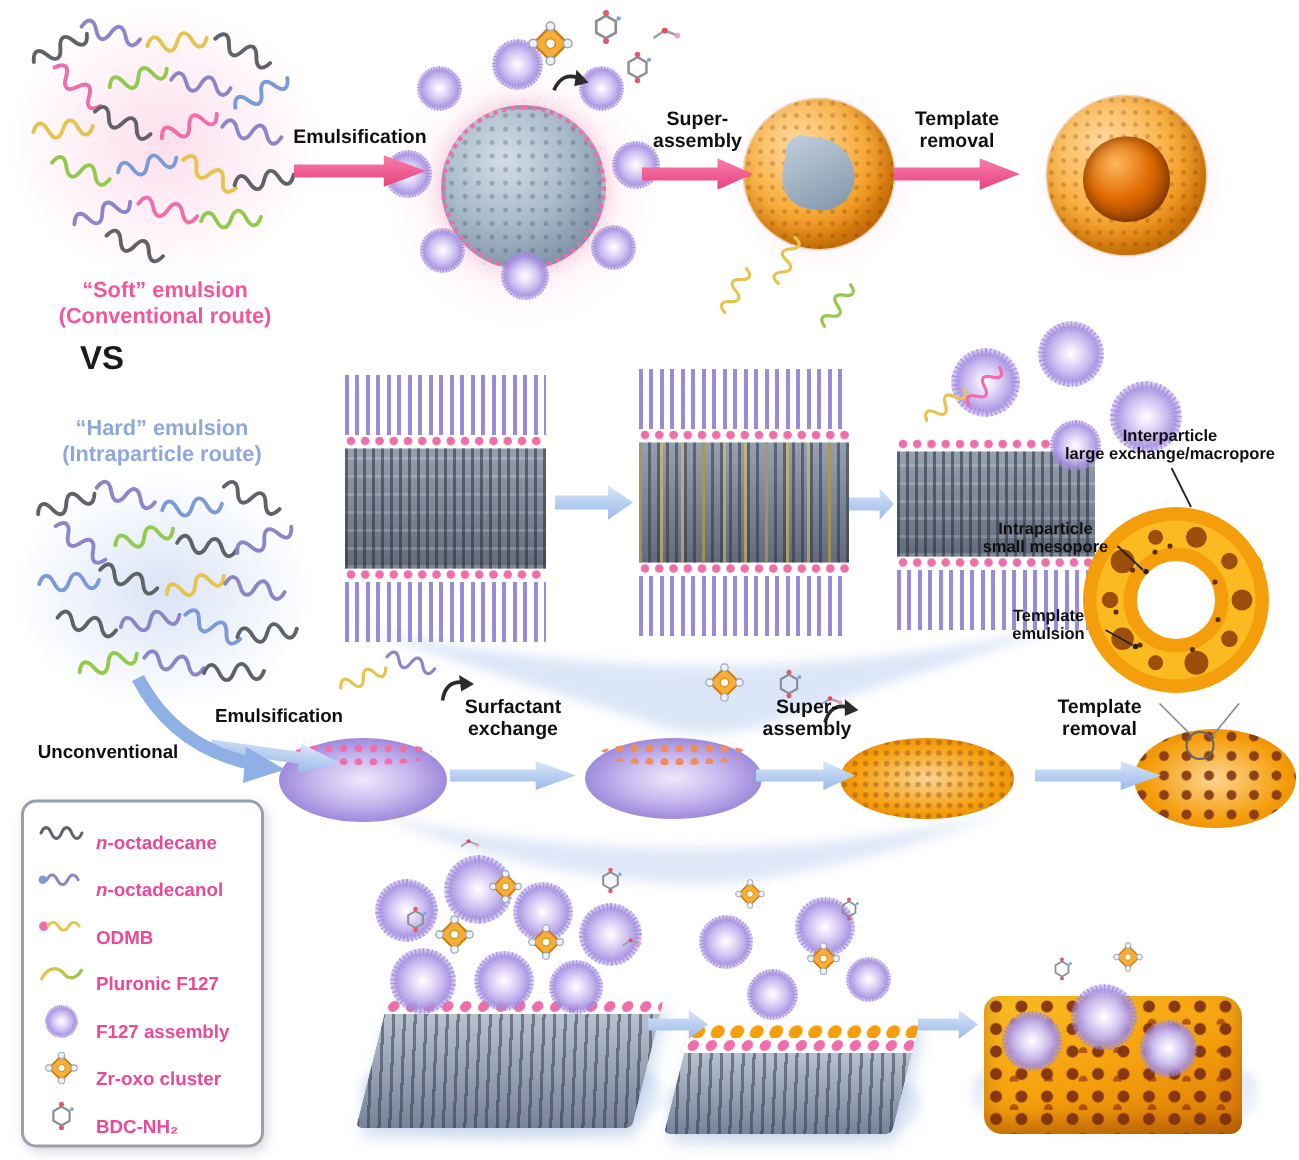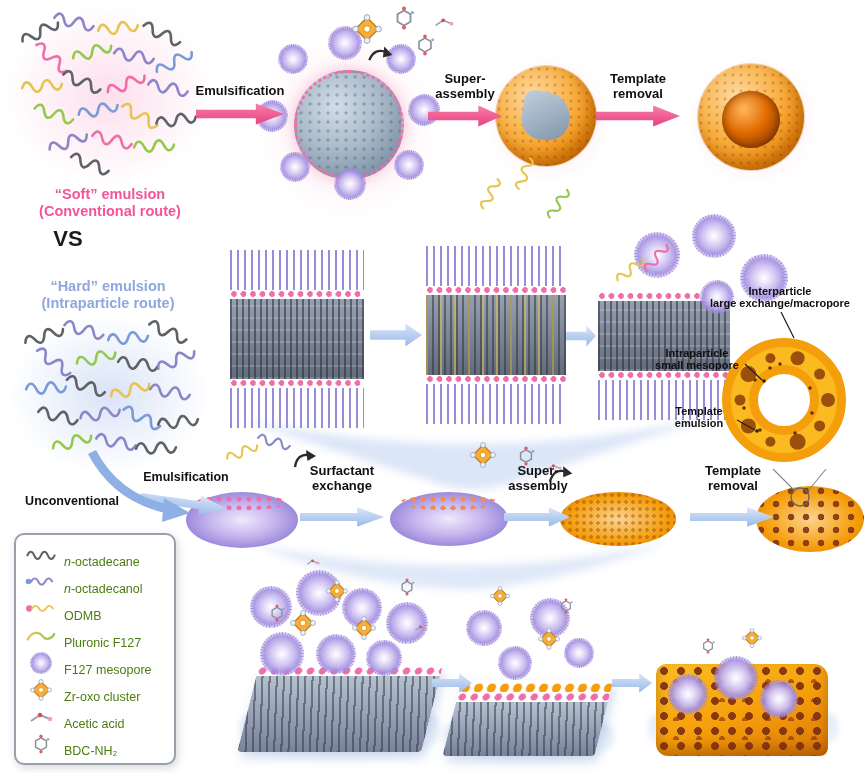--- a/index.html
+++ b/index.html
@@ -95,21 +95,21 @@
       radial-gradient(circle at 20px 18px,rgba(154,60,20,.75) 2.6px,transparent 3.2px),
       linear-gradient(160deg,#fbbf24,#f59e0b 55%,#d97706);
     background-size:17px 15px,23px 19px,100% 100%;
     box-shadow:inset 0 -8px 14px rgba(120,50,0,.4);}
   
   #legend{position:absolute;left:14px;top:533px;width:162px;height:232px;background:#fff;
     border:2px solid #9aa0aa;border-radius:10px;z-index:9;padding:7px 8px;box-sizing:border-box;
     display:flex;flex-direction:column;justify-content:space-between;box-shadow:2px 3px 8px rgba(120,130,150,.3);}
   .lrow{display:flex;align-items:center;gap:6px;height:25px;}
   .lic{width:34px;flex:0 0 34px;display:flex;justify-content:center;align-items:center;line-height:0;}
-  .llab{font-weight:normal;font-size:12.5px;color:#4d7c0f;white-space:nowrap;margin-top:14px;}
+  .llab{font-weight:bold;font-size:12.5px;color:#ec4899;white-space:nowrap;margin-top:14px;}
   .llab i{font-style:italic;}
 </style>
 </head>
 <body>
 
 <div id="stage">
 
   <div class="glow" id="soft-glow"></div>
   <div class="glow" id="hard-glow"></div>
   <div class="glow" id="g0"></div>
@@ -436,44 +436,34 @@
             </defs>
             <path d="M4,14 C10,2 20,2 26,10 C30,15 38,14 42,6" fill="none" stroke="url(#pg)" stroke-width="3.2" stroke-linecap="round"></path>
           </svg>
         </span>
       <span class="llab"><i></i><span>Pluronic F127</span></span>
     </div>
     <div class="lrow">
       <span class="lic">
           <span class="micelle" style="position:relative;display:inline-block;width:22px;height:22px"></span>
         </span>
-      <span class="llab"><i></i><span>F127 mesopore</span></span>
+      <span class="llab"><i></i><span>F127 assembly</span></span>
     </div>
     <div class="lrow">
       <span class="lic">
           <svg width="22" height="22" viewBox="0 0 24 24">
             <rect x="5.5" y="5.5" width="13" height="13" rx="2" transform="rotate(45 12 12)" fill="#f6ad3c" stroke="#c87e10" stroke-width="1.2"></rect>
             <circle cx="12" cy="2.8" r="2.3" fill="#eef2f8" stroke="#9aa7bb" stroke-width=".8"></circle>
             <circle cx="21.2" cy="12" r="2.3" fill="#eef2f8" stroke="#9aa7bb" stroke-width=".8"></circle>
             <circle cx="12" cy="21.2" r="2.3" fill="#eef2f8" stroke="#9aa7bb" stroke-width=".8"></circle>
             <circle cx="2.8" cy="12" r="2.3" fill="#eef2f8" stroke="#9aa7bb" stroke-width=".8"></circle>
             <circle cx="12" cy="12" r="2.6" fill="#fff" stroke="#d8960f" stroke-width=".8"></circle>
           </svg>
         </span>
       <span class="llab"><i></i><span>Zr-oxo cluster</span></span>
-    </div>
-    <div class="lrow">
-      <span class="lic">
-          <svg width="24" height="14" viewBox="0 0 24 14">
-            <path d="M2,11 L11,5 L21,9" fill="none" stroke="#9aa0aa" stroke-width="2"></path>
-            <circle cx="11" cy="5" r="2.3" fill="#e04a5a"></circle>
-            <circle cx="21" cy="9" r="2.3" fill="#f2a0b2"></circle>
-          </svg>
-        </span>
-      <span class="llab"><i></i><span>Acetic acid</span></span>
     </div>
     <div class="lrow">
       <span class="lic">
           <svg width="20" height="20" viewBox="0 0 24 24">
             <polygon points="12,4.5 18.5,8.2 18.5,15.8 12,19.5 5.5,15.8 5.5,8.2" fill="none" stroke="#8b8f98" stroke-width="1.8"></polygon>
             <circle cx="12" cy="2.6" r="2" fill="#e05a6a"></circle>
             <circle cx="12" cy="21.4" r="2" fill="#e05a6a"></circle>
             <circle cx="20.4" cy="6.4" r="1.5" fill="#7fa7d8"></circle>
           </svg>
         </span>

